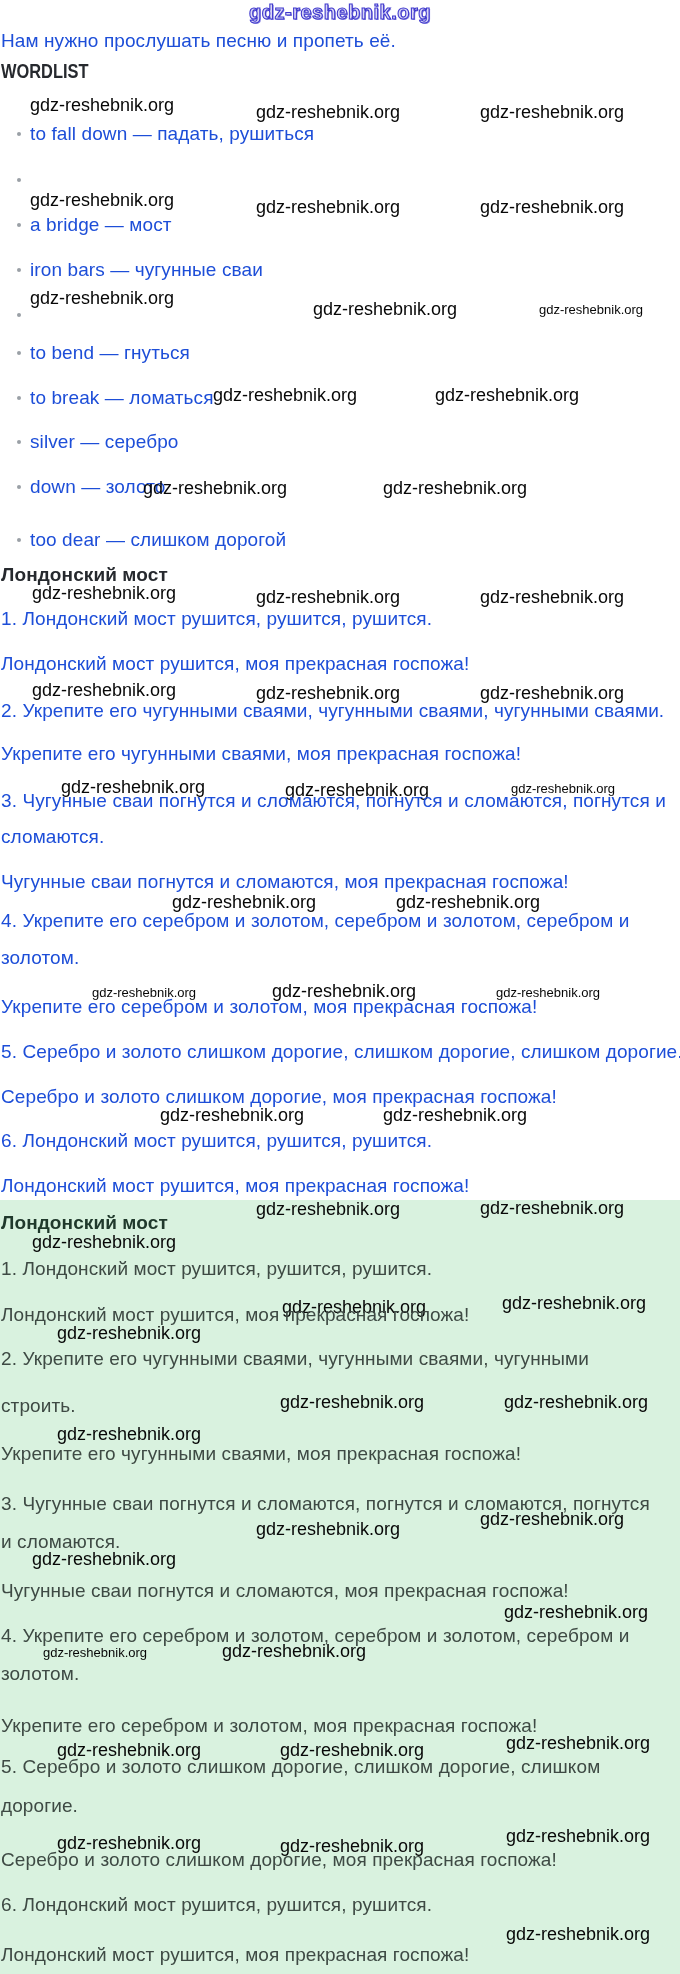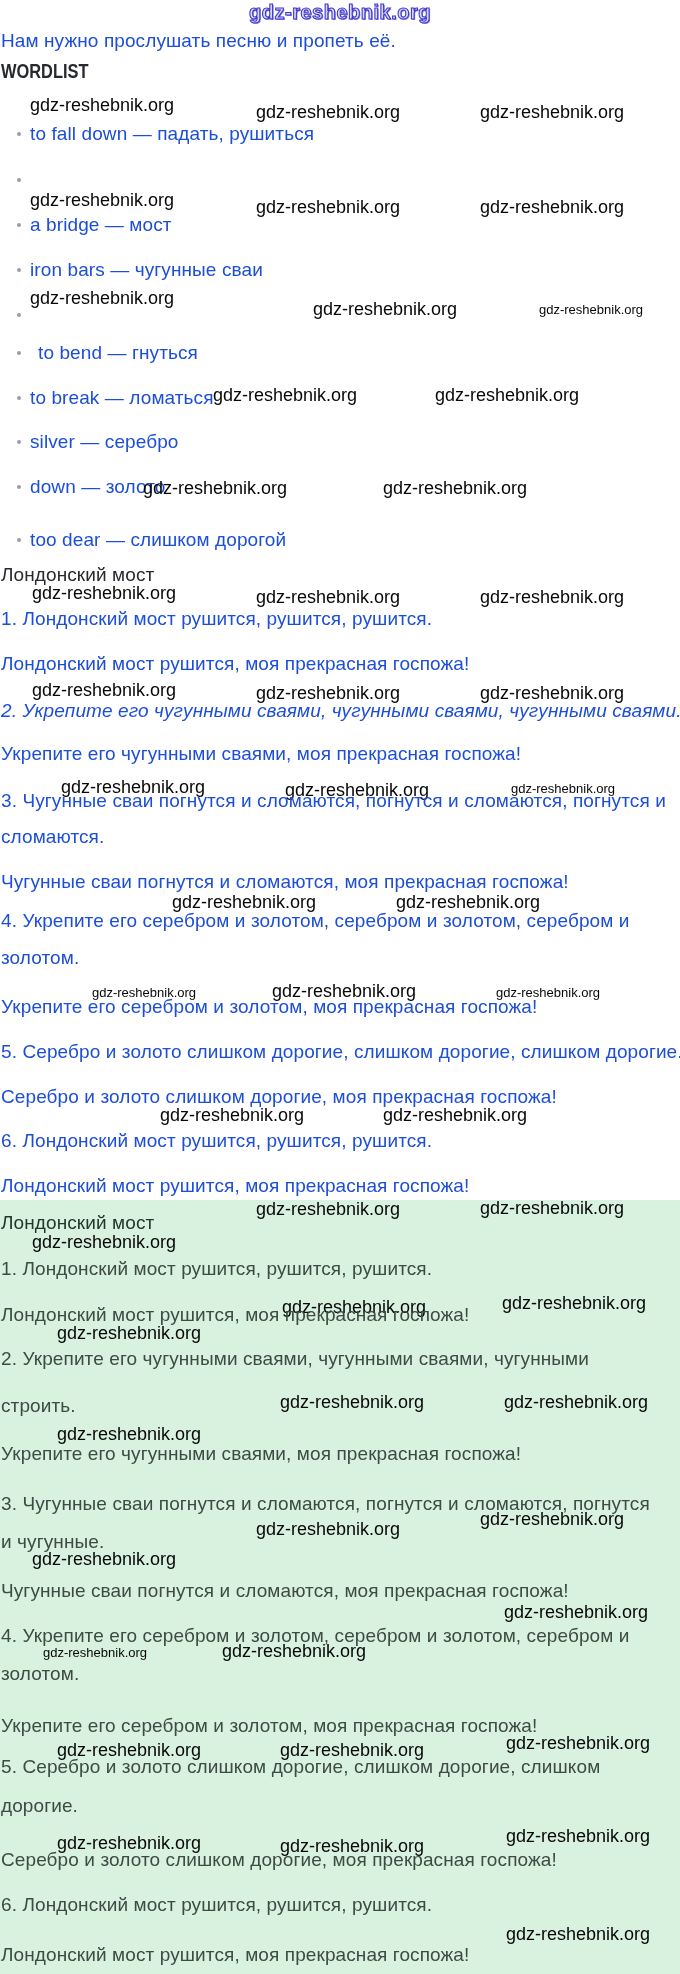--- a/index.html
+++ b/index.html
@@ -16,21 +16,21 @@
     width: 680px; height: 774px;
     background: #d9f2df;
   }
 
   .line {
     position: absolute; white-space: nowrap;
     font-size: 19px; line-height: 23px;
     color: #1d4ed8; letter-spacing: 0.1px;
   }
   .line.gtxt { color: #3e4a44; }
-  .btitle { font-weight: normal; color: #26292e; }
+  .btitle { font-weight: bold; color: #26292e; }
   .btitle.gtxt { color: #20392c; }
   .wl-title {
     font-weight: bold; color: #26292e; font-size: 20px;
     transform: scaleX(0.82); transform-origin: left center;
     letter-spacing: 0px;
   }
 
   .wm {
     position: absolute; white-space: nowrap;
     font-size: 18px; line-height: 21px; color: #070707;
@@ -82,21 +82,21 @@
   <div class="dot" style="left:17px; top:268px;"></div>
   <div class="line" style="left:30px; top:258px;">iron bars — чугунные сваи</div>
 
   <div class="wm" style="left:30px; top:288px;">gdz-reshebnik.org</div>
 
   <div class="dot" style="left:17px; top:313px;"></div>
   <div class="wm" style="left:313px; top:299px;">gdz-reshebnik.org</div>
   <div class="wm small" style="left:539px; top:302px;">gdz-reshebnik.org</div>
 
   <div class="dot" style="left:17px; top:351px;"></div>
-  <div class="line" style="left:38px; top:341px;">to bend — гнуться</div>
+  <div class="line" style="left:30px; top:341px;">to bend — гнуться</div>
 
   <div class="dot" style="left:17px; top:396px;"></div>
   <div class="line" style="left:30px; top:386px;">to break — ломаться</div>
   <div class="wm" style="left:213px; top:385px;">gdz-reshebnik.org</div>
   <div class="wm" style="left:435px; top:385px;">gdz-reshebnik.org</div>
 
   <div class="dot" style="left:17px; top:440px;"></div>
   <div class="line" style="left:30px; top:430px;">silver — серебро</div>
 
   <div class="dot" style="left:17px; top:485px;"></div>
@@ -113,21 +113,21 @@
   <div class="wm" style="left:256px; top:587px;">gdz-reshebnik.org</div>
   <div class="wm" style="left:480px; top:587px;">gdz-reshebnik.org</div>
 
   <div class="line" style="left:1px; top:607px;">1. Лондонский мост рушится, рушится, рушится.</div>
   <div class="line" style="left:1px; top:652px;">Лондонский мост рушится, моя прекрасная госпожа!</div>
 
   <div class="wm" style="left:32px; top:680px;">gdz-reshebnik.org</div>
   <div class="wm" style="left:256px; top:683px;">gdz-reshebnik.org</div>
   <div class="wm" style="left:480px; top:683px;">gdz-reshebnik.org</div>
 
-  <div class="line" style="left:1px; top:699px;font-style:italic;">2. Укрепите его чугунными сваями, чугунными сваями, чугунными сваями.</div>
+  <div class="line" style="left:1px; top:699px;">2. Укрепите его чугунными сваями, чугунными сваями, чугунными сваями.</div>
   <div class="line" style="left:1px; top:742px;">Укрепите его чугунными сваями, моя прекрасная госпожа!</div>
 
   <div class="wm" style="left:61px; top:777px;">gdz-reshebnik.org</div>
   <div class="wm" style="left:285px; top:780px;">gdz-reshebnik.org</div>
   <div class="wm small" style="left:511px; top:781px;">gdz-reshebnik.org</div>
 
   <div class="line" style="left:1px; top:789px;">3. Чугунные сваи погнутся и сломаются, погнутся и сломаются, погнутся и</div>
   <div class="line" style="left:1px; top:825px;">сломаются.</div>
   <div class="line" style="left:1px; top:870px;">Чугунные сваи погнутся и сломаются, моя прекрасная госпожа!</div>
 
@@ -168,21 +168,21 @@
   <div class="line gtxt" style="left:1px; top:1394px;">строить.</div>
   <div class="wm" style="left:280px; top:1392px;">gdz-reshebnik.org</div>
   <div class="wm" style="left:504px; top:1392px;">gdz-reshebnik.org</div>
   <div class="wm" style="left:57px; top:1424px;">gdz-reshebnik.org</div>
 
   <div class="line gtxt" style="left:1px; top:1442px;">Укрепите его чугунными сваями, моя прекрасная госпожа!</div>
 
   <div class="line gtxt" style="left:1px; top:1492px;">3. Чугунные сваи погнутся и сломаются, погнутся и сломаются, погнутся</div>
   <div class="wm" style="left:480px; top:1509px;">gdz-reshebnik.org</div>
   <div class="wm" style="left:256px; top:1519px;">gdz-reshebnik.org</div>
-  <div class="line gtxt" style="left:1px; top:1530px;">и чугунные.</div>
+  <div class="line gtxt" style="left:1px; top:1530px;">и сломаются.</div>
   <div class="wm" style="left:32px; top:1549px;">gdz-reshebnik.org</div>
 
   <div class="line gtxt" style="left:1px; top:1579px;">Чугунные сваи погнутся и сломаются, моя прекрасная госпожа!</div>
   <div class="wm" style="left:504px; top:1602px;">gdz-reshebnik.org</div>
 
   <div class="line gtxt" style="left:1px; top:1624px;">4. Укрепите его серебром и золотом, серебром и золотом, серебром и</div>
   <div class="wm small" style="left:43px; top:1645px;">gdz-reshebnik.org</div>
   <div class="wm" style="left:222px; top:1641px;">gdz-reshebnik.org</div>
   <div class="line gtxt" style="left:1px; top:1662px;">золотом.</div>
 

